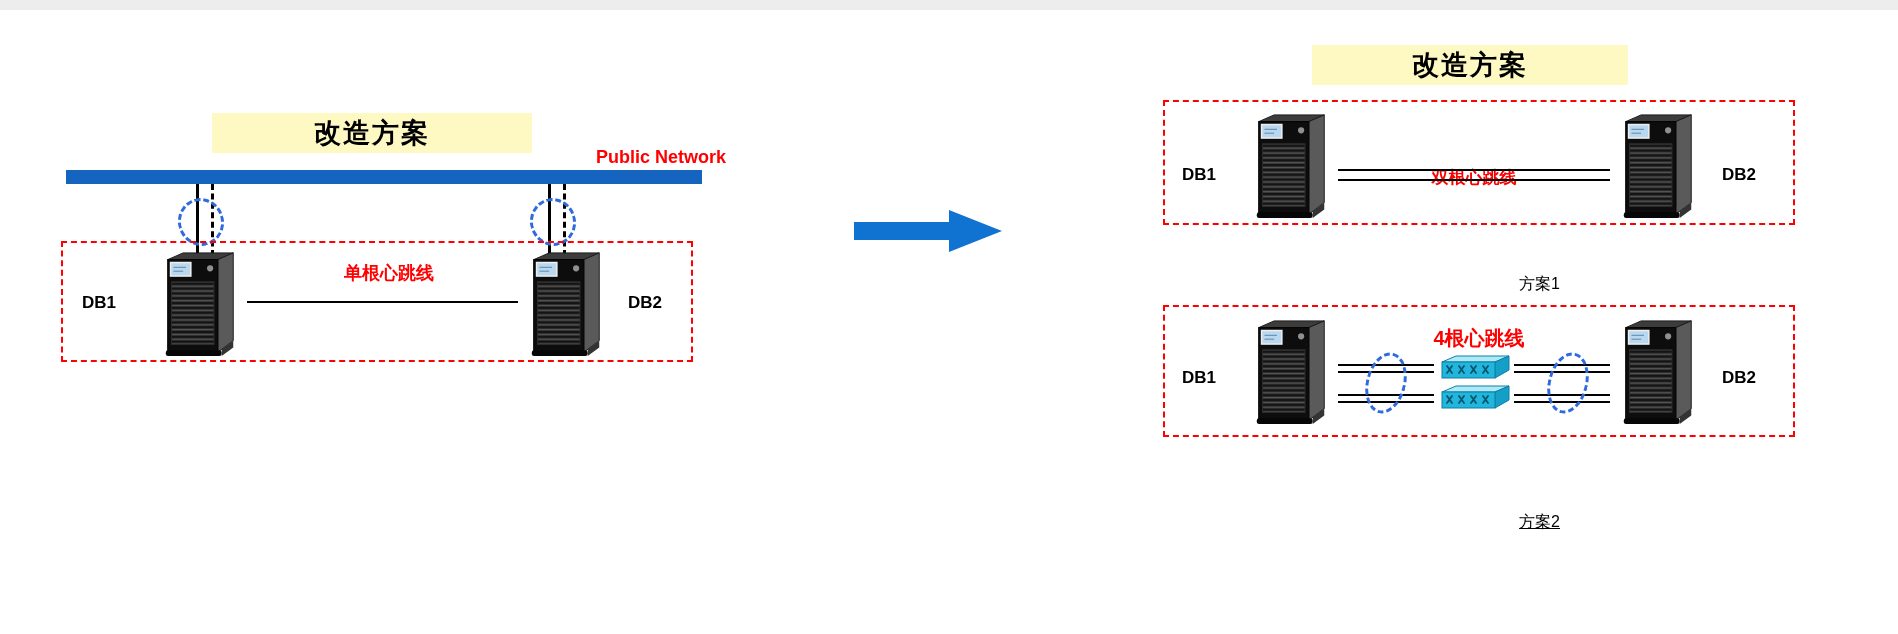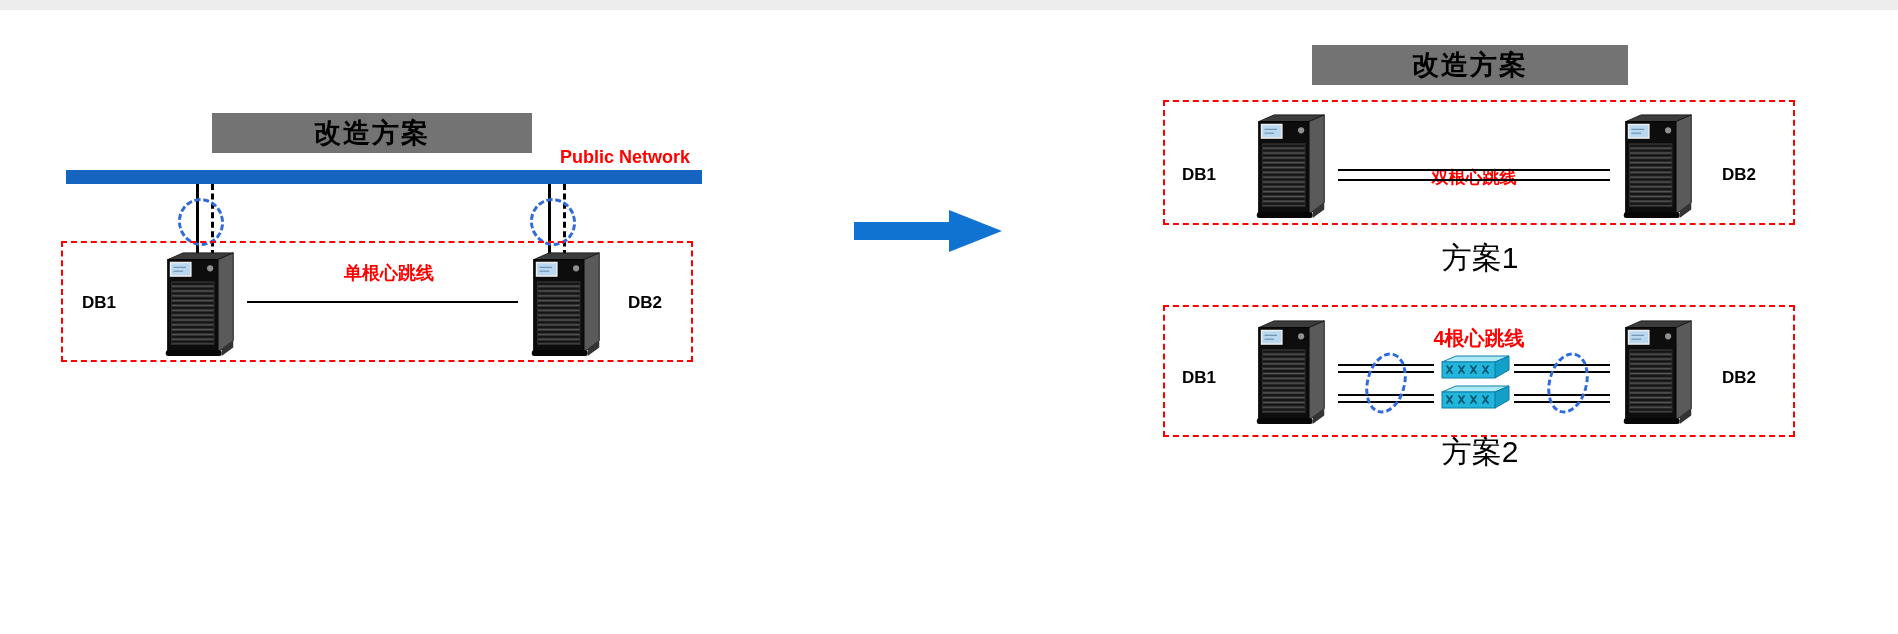--- a/index.html
+++ b/index.html
@@ -1,25 +1,25 @@
 <!DOCTYPE html>
 <html><head>
 <meta charset="utf-8">
 <style>
   * { margin:0; padding:0; box-sizing:border-box; }
   html, body { background:#ffffff; }
   body { font-family:"Liberation Sans","DejaVu Sans",sans-serif; color:#000; }
   .canvas { position:relative; width:1898px; height:634px; background:#ffffff; overflow:hidden; }
   .top-bar { position:absolute; left:0; top:0; width:1898px; height:10px; background:#ededed; }
   .abs { position:absolute; }
-  .title-box { position:absolute; background:#737373; display:flex; align-items:center; justify-content:center;
+  .title-box { position:absolute; background:#fef9c3; display:flex; align-items:center; justify-content:center;
                font-size:27px; font-weight:bold; letter-spacing:2px; }
   .red-label { position:absolute; color:#ff0000; font-weight:bold; font-size:18px; text-align:center; }
   .db-label  { position:absolute; font-size:17px; font-weight:bold; }
-  .caption   { position:absolute; font-size:30px; text-align:center; }
+  .caption   { position:absolute; font-size:16px; text-align:right;margin-top:36px; }
   .dashed-box { position:absolute; border:2px dashed #ff0000; }
   .hline { position:absolute; height:2px; background:#000; }
   .vline { position:absolute; width:3px; background:#000; }
   .vline-dashed { position:absolute; width:0; border-left:3px dashed #000; }
   .loop { position:absolute; border:3px dashed #2f6bde; border-radius:50%; background:transparent; }
   .defs { position:absolute; width:0; height:0; overflow:hidden; }
 </style>
 </head>
 <body>
 
@@ -58,21 +58,21 @@
   </defs>
 </svg>
 
 <div class="canvas">
 
   <div class="top-bar"></div>
 
   <div>
     <div class="title-box" style="left:212px; top:113px; width:320px; height:40px;">改造方案</div>
 
-    <div class="red-label" style="left:544px; top:147px; width:162px; text-align:center;">Public Network</div>
+    <div class="red-label" style="left:564px; top:147px; width:162px; text-align:right;">Public Network</div>
 
     <div class="abs" style="left:66px; top:170px; width:636px; height:14px; background:#1565c0;"></div>
 
     <div class="vline" style="left:196px; top:184px; height:72px;"></div>
     <div class="vline-dashed" style="left:211px; top:184px; height:72px;"></div>
     <div class="loop" style="left:178px; top:198px; width:46px; height:48px; transform:rotate(-16deg);"></div>
 
     <div class="vline" style="left:548px; top:184px; height:72px;"></div>
     <div class="vline-dashed" style="left:563px; top:184px; height:72px;"></div>
     <div class="loop" style="left:530px; top:198px; width:46px; height:48px; transform:rotate(-16deg);"></div>
@@ -140,17 +140,17 @@
           <use href="#sym-switch"></use>
         </svg>
 
       <div class="loop" style="left:1366px; top:352px; width:40px; height:62px; transform:rotate(14deg);"></div>
       <div class="loop" style="left:1548px; top:352px; width:40px; height:62px; transform:rotate(14deg);"></div>
 
       <svg class="abs" style="left:1610px; top:318px; width:95px; height:108px;" viewBox="0 0 90 112">
           <use href="#sym-server"></use>
         </svg>
       <div class="db-label" style="left:1722px; top:368px;">DB2</div>
-      <div class="caption" style="left:1400px; top:432px; width:160px;">方案2</div>
+      <div class="caption" style="left:1400px; top:476px; width:160px;text-decoration:underline;">方案2</div>
     </div>
   </div>
 
 </div>
 
 </body></html>

